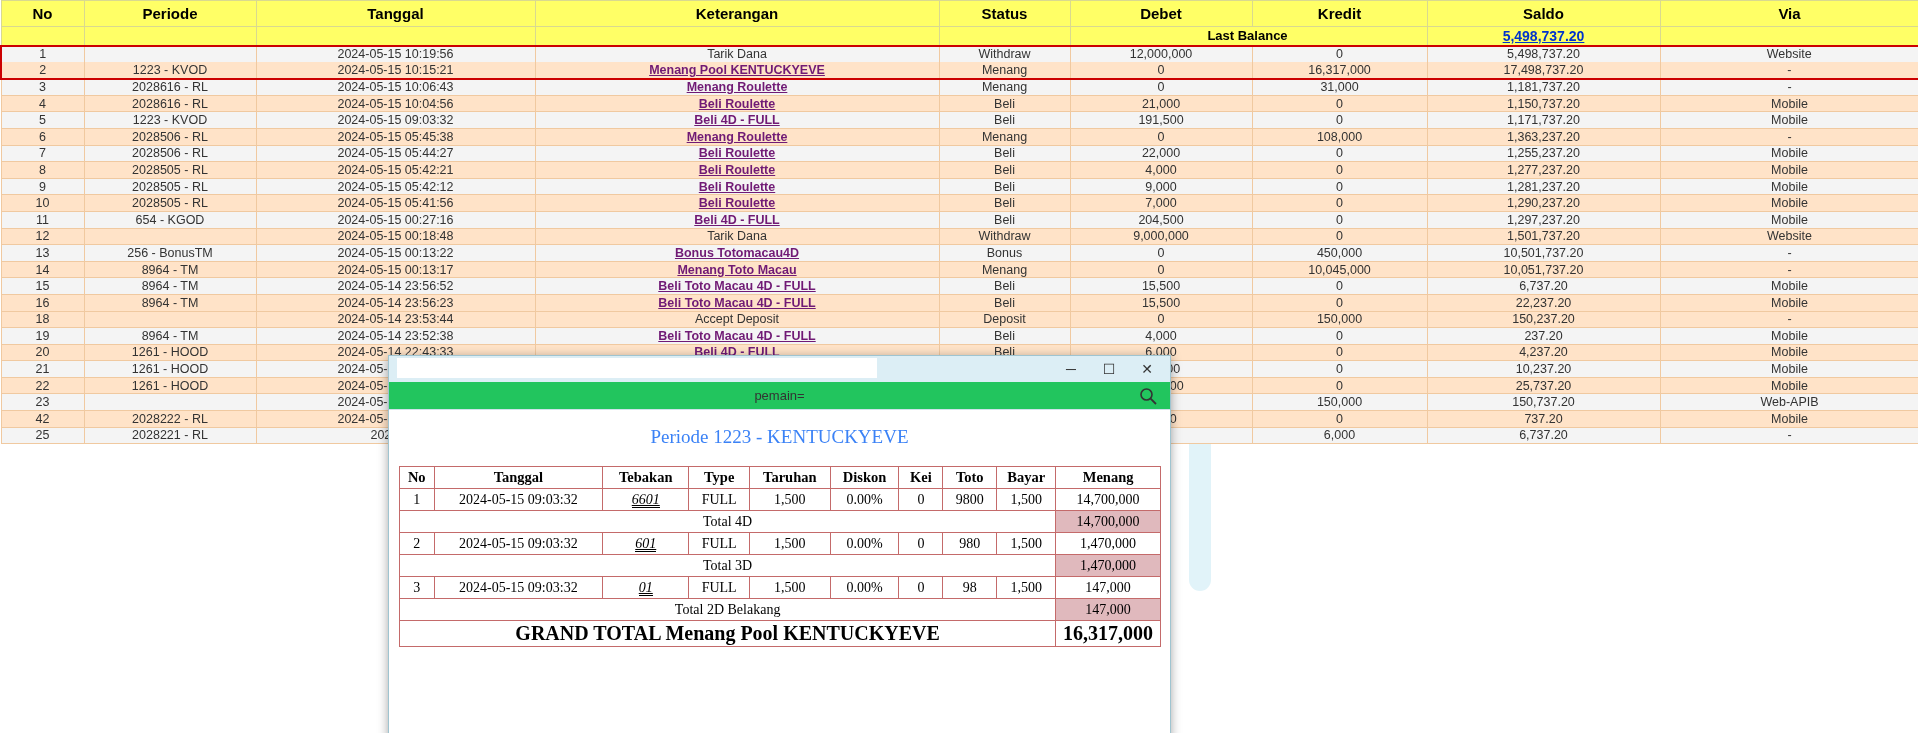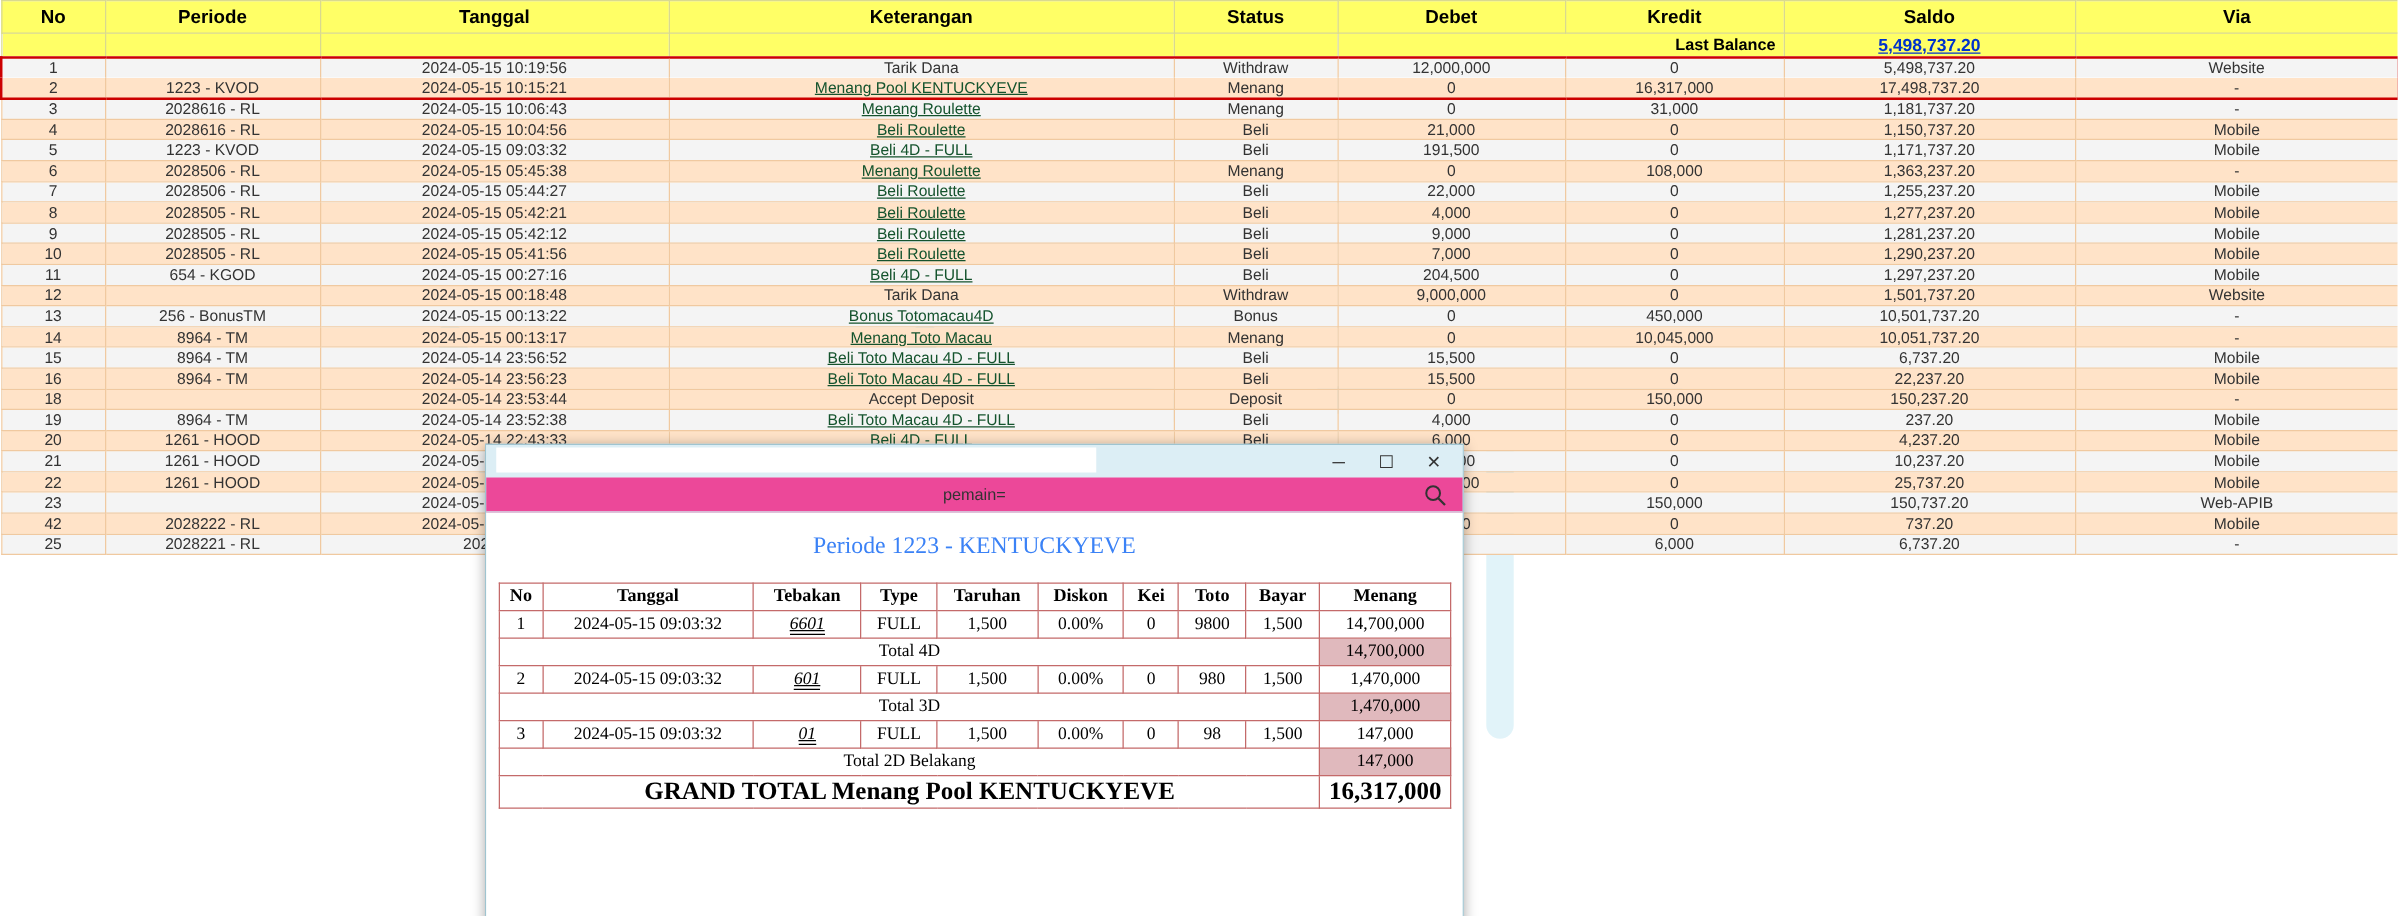--- a/index.html
+++ b/index.html
@@ -61,23 +61,23 @@
   }
   tr.even td { background: #ffe3c8; }
   tr.odd  td { background: #f4f4f4; }
   tr.lastbal td {
     background: #ffff66;
     border: 1px solid #d9d98f;
     height: 19px;
     font-weight: bold;
     font-size: 13px;
   }
-  .lastbal .lb-label { text-align: right; padding-right: 6px; color:#000; }
+  .lastbal .lb-label { padding-right: 6px; color:#000; }
   .lastbal .lb-value { color: #0033cc; text-decoration: underline; font-size: 14px; }
-  .c-link { color: #14532d; text-decoration: underline; }
+  .c-link { color: #701a75; text-decoration: underline; font-weight: bold; }
   .st-withdraw { color: #e06666; }
   .st-menang { color: #e06666; }
   .st-beli { color: #e06666; }
   .st-bonus { color: #e06666; }
   .st-deposit { color: #e06666; }
   .num-blue { color: #1a3fbf; }
   .saldo { color: #1a3fbf; }
   .highlight-row td {
     border-top: 2px solid #cc0000 !important;
     border-bottom: 2px solid #cc0000 !important;
@@ -113,21 +113,21 @@
     background: #ffffff;
   }
   .win-btn {
     width: 38px; height: 24px;
     display: flex; align-items: center; justify-content: center;
     font-size: 14px; color: #333;
     cursor: default;
   }
   .popup-urlbar {
     height: 28px;
-    background: #ec4899;
+    background: #22c55e;
     display: flex;
     align-items: center;
     justify-content: center;
     position: relative;
     border-bottom: 1px solid #cfe2ea;
   }
   .popup-url {
     font-size: 13px; color: #333;
     font-family: "Liberation Sans", sans-serif;
   }

